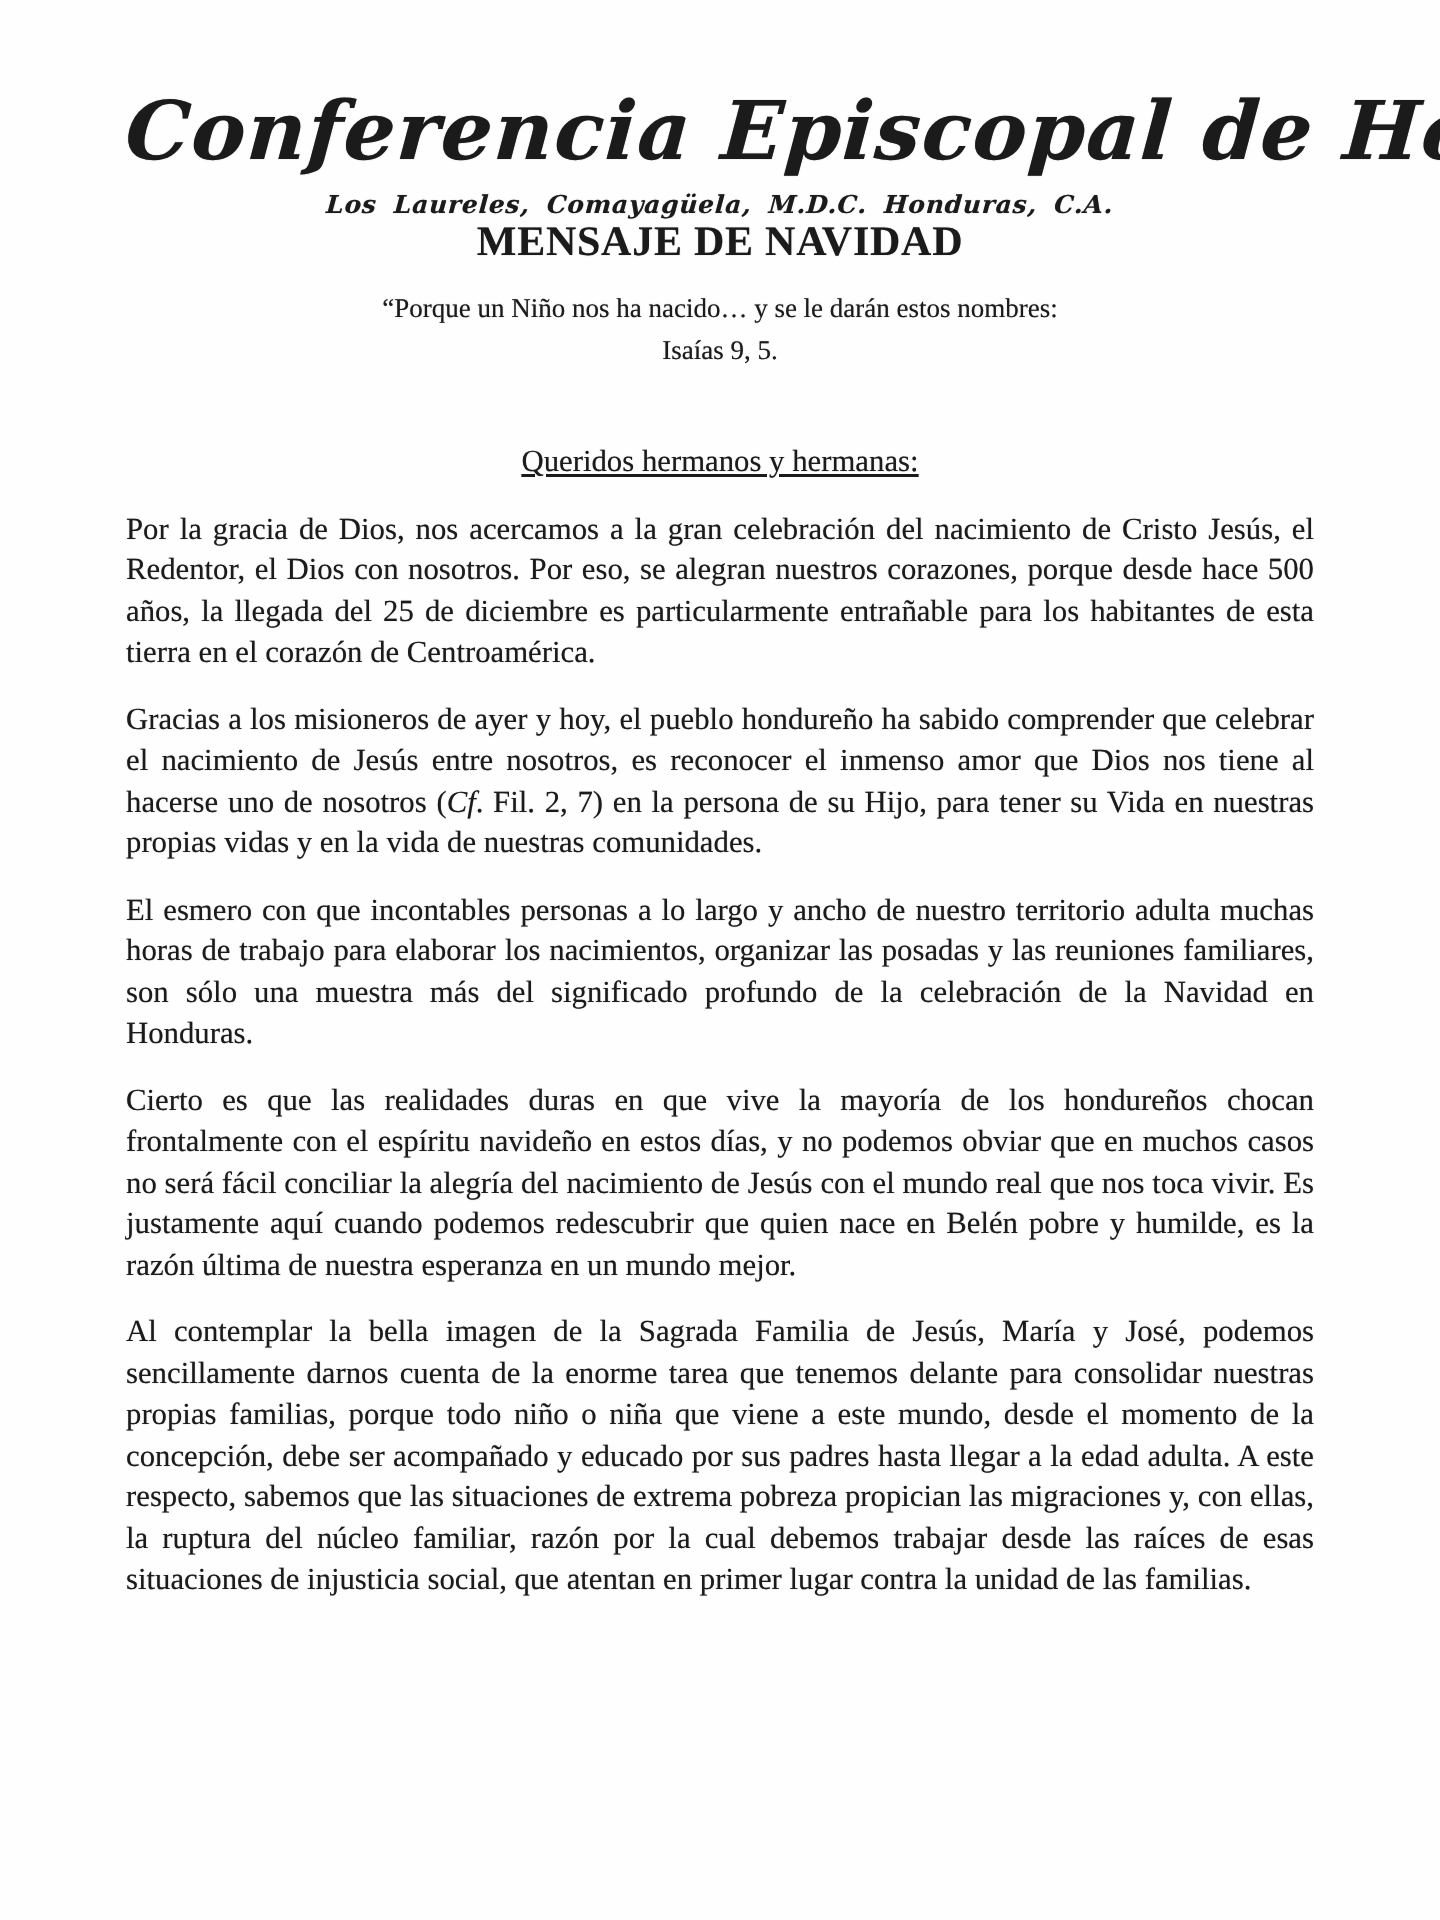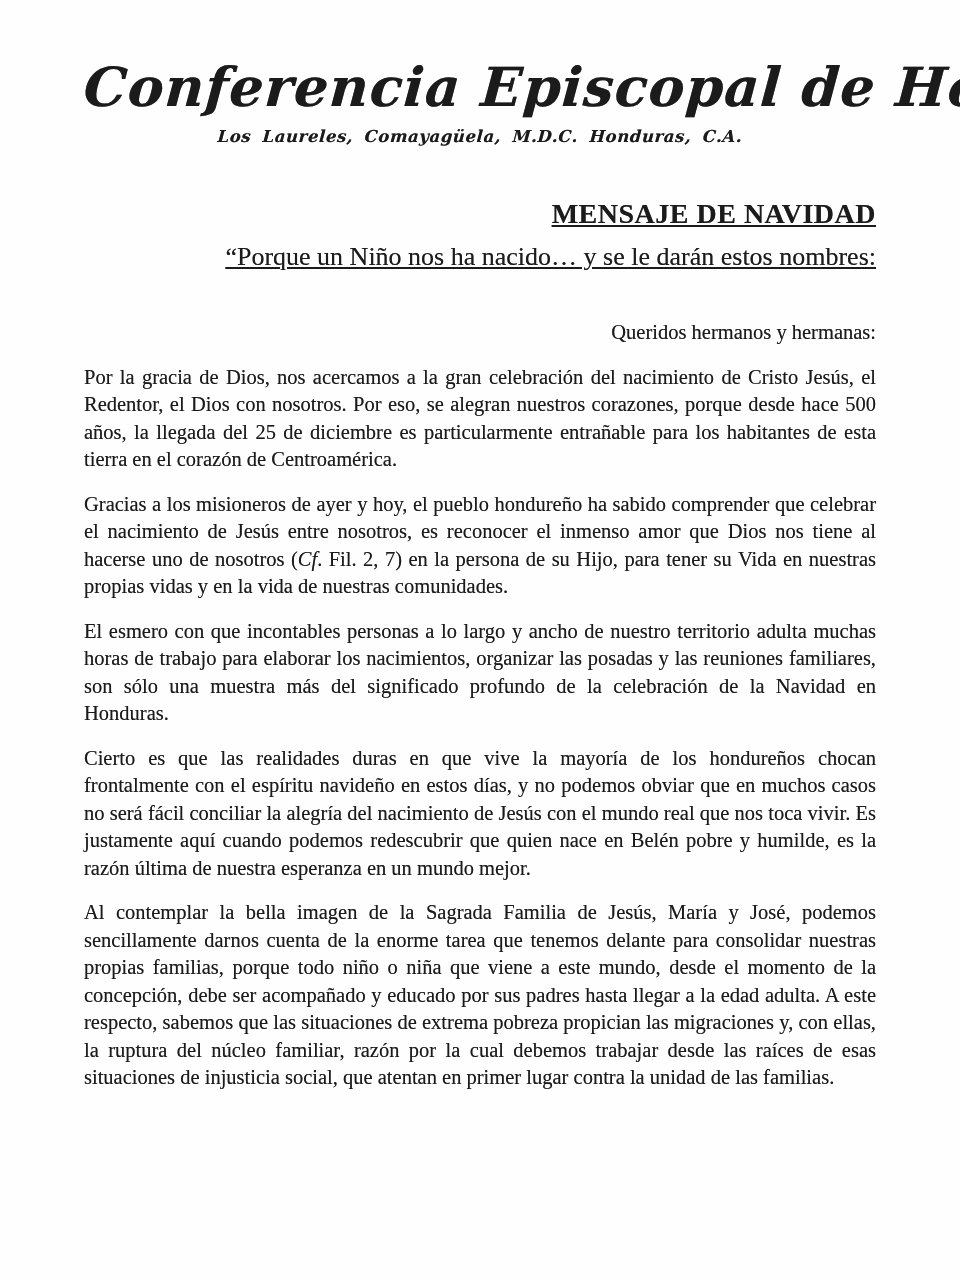--- a/index.html
+++ b/index.html
@@ -39,47 +39,46 @@
     font-family: "DejaVu Serif", serif;
     font-style: italic;
     font-weight: 700;
     font-size: 16.5px;
     letter-spacing: 0.6px;
     word-spacing: 5px;
     transform: skewX(-4deg);
   }
   
   .title-block {
-    margin-top: 52px;
-    text-align: right;
-    text-decoration: underline;
+    text-align: center;
   }
   .doc-title {
     margin: 0;
     font-size: 28px;
     font-weight: 700;
     letter-spacing: 0.5px;
   }
   .epigraph {
     margin: 13px 0 0 0;
-    font-size: 26px;
+    font-size: 18px;
     line-height: 28px;
   }
   .ep-line {
     display: block;
   }
   
   .body-text {
     margin-top: 48px;
     font-size: 20.5px;
     line-height: 27.5px;
   }
   .salutation {
     margin: 0 0 17px 0;
-    text-align: right;
+    text-align: center;
+    text-decoration: underline;
   }
   .para {
     margin: 0 0 17px 0;
     text-align: justify;
     text-justify: inter-word;
   }
   .para:last-child {
     margin-bottom: 12px;
   }
   .cf {
@@ -94,20 +93,21 @@
 
   <header class="letterhead">
     <div class="org-name">Conferencia Episcopal de Honduras</div>
     <div class="org-address">Los Laureles, Comayagüela, M.D.C. Honduras, C.A.</div>
   </header>
 
   <section class="title-block">
     <h1 class="doc-title">MENSAJE DE NAVIDAD</h1>
     <p class="epigraph">
       <span class="ep-line">“Porque un Niño nos ha nacido… y se le darán estos nombres:</span>
+      <span class="ep-line">Isaías 9, 5.</span>
     </p>
   </section>
 
   <section class="body-text">
     <p class="salutation">Queridos hermanos y hermanas:</p>
 
     <p class="para">Por la gracia de Dios, nos acercamos a la gran celebración del nacimiento de Cristo Jesús, el Redentor, el Dios con nosotros. Por eso, se alegran nuestros corazones, porque desde hace 500 años, la llegada del 25 de diciembre es particularmente entrañable para los habitantes de esta tierra en el corazón de Centroamérica.</p>
 
     <p class="para"><span>Gracias a los misioneros de ayer y hoy, el pueblo hondureño ha sabido comprender que celebrar el nacimiento de Jesús entre nosotros, es reconocer el inmenso amor que Dios nos tiene al hacerse uno de nosotros (</span><em class="cf">Cf</em><span>. Fil. 2, 7) en la persona de su Hijo, para tener su Vida en nuestras propias vidas y en la vida de nuestras comunidades.</span></p>
 

